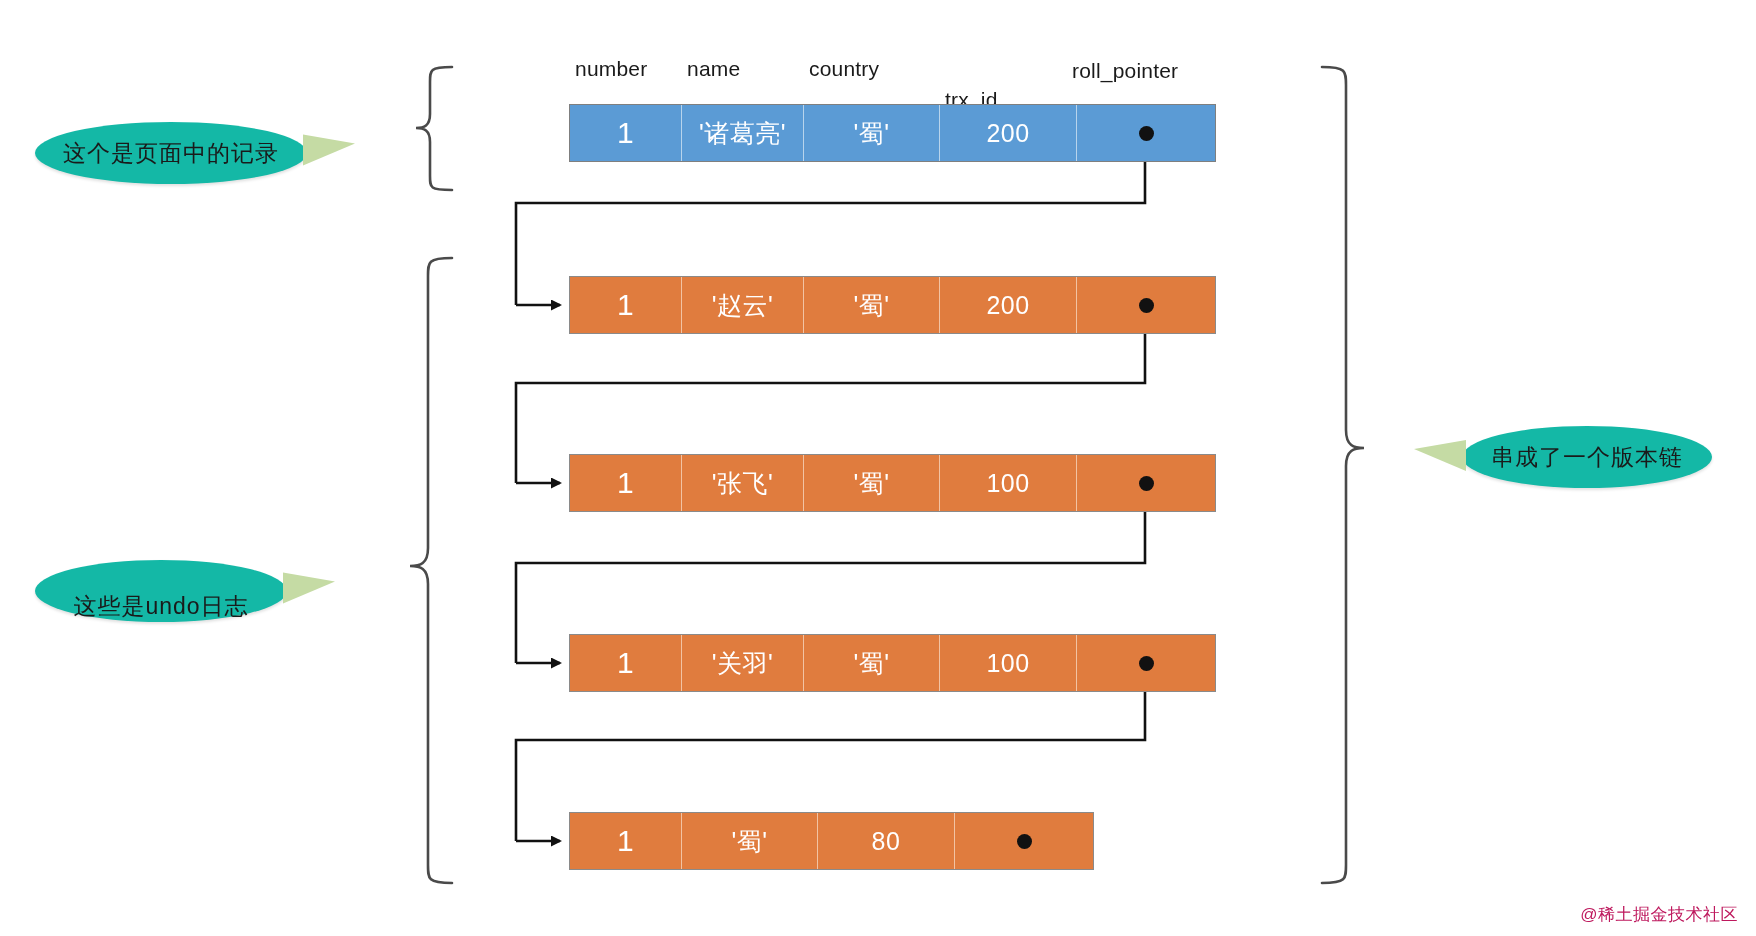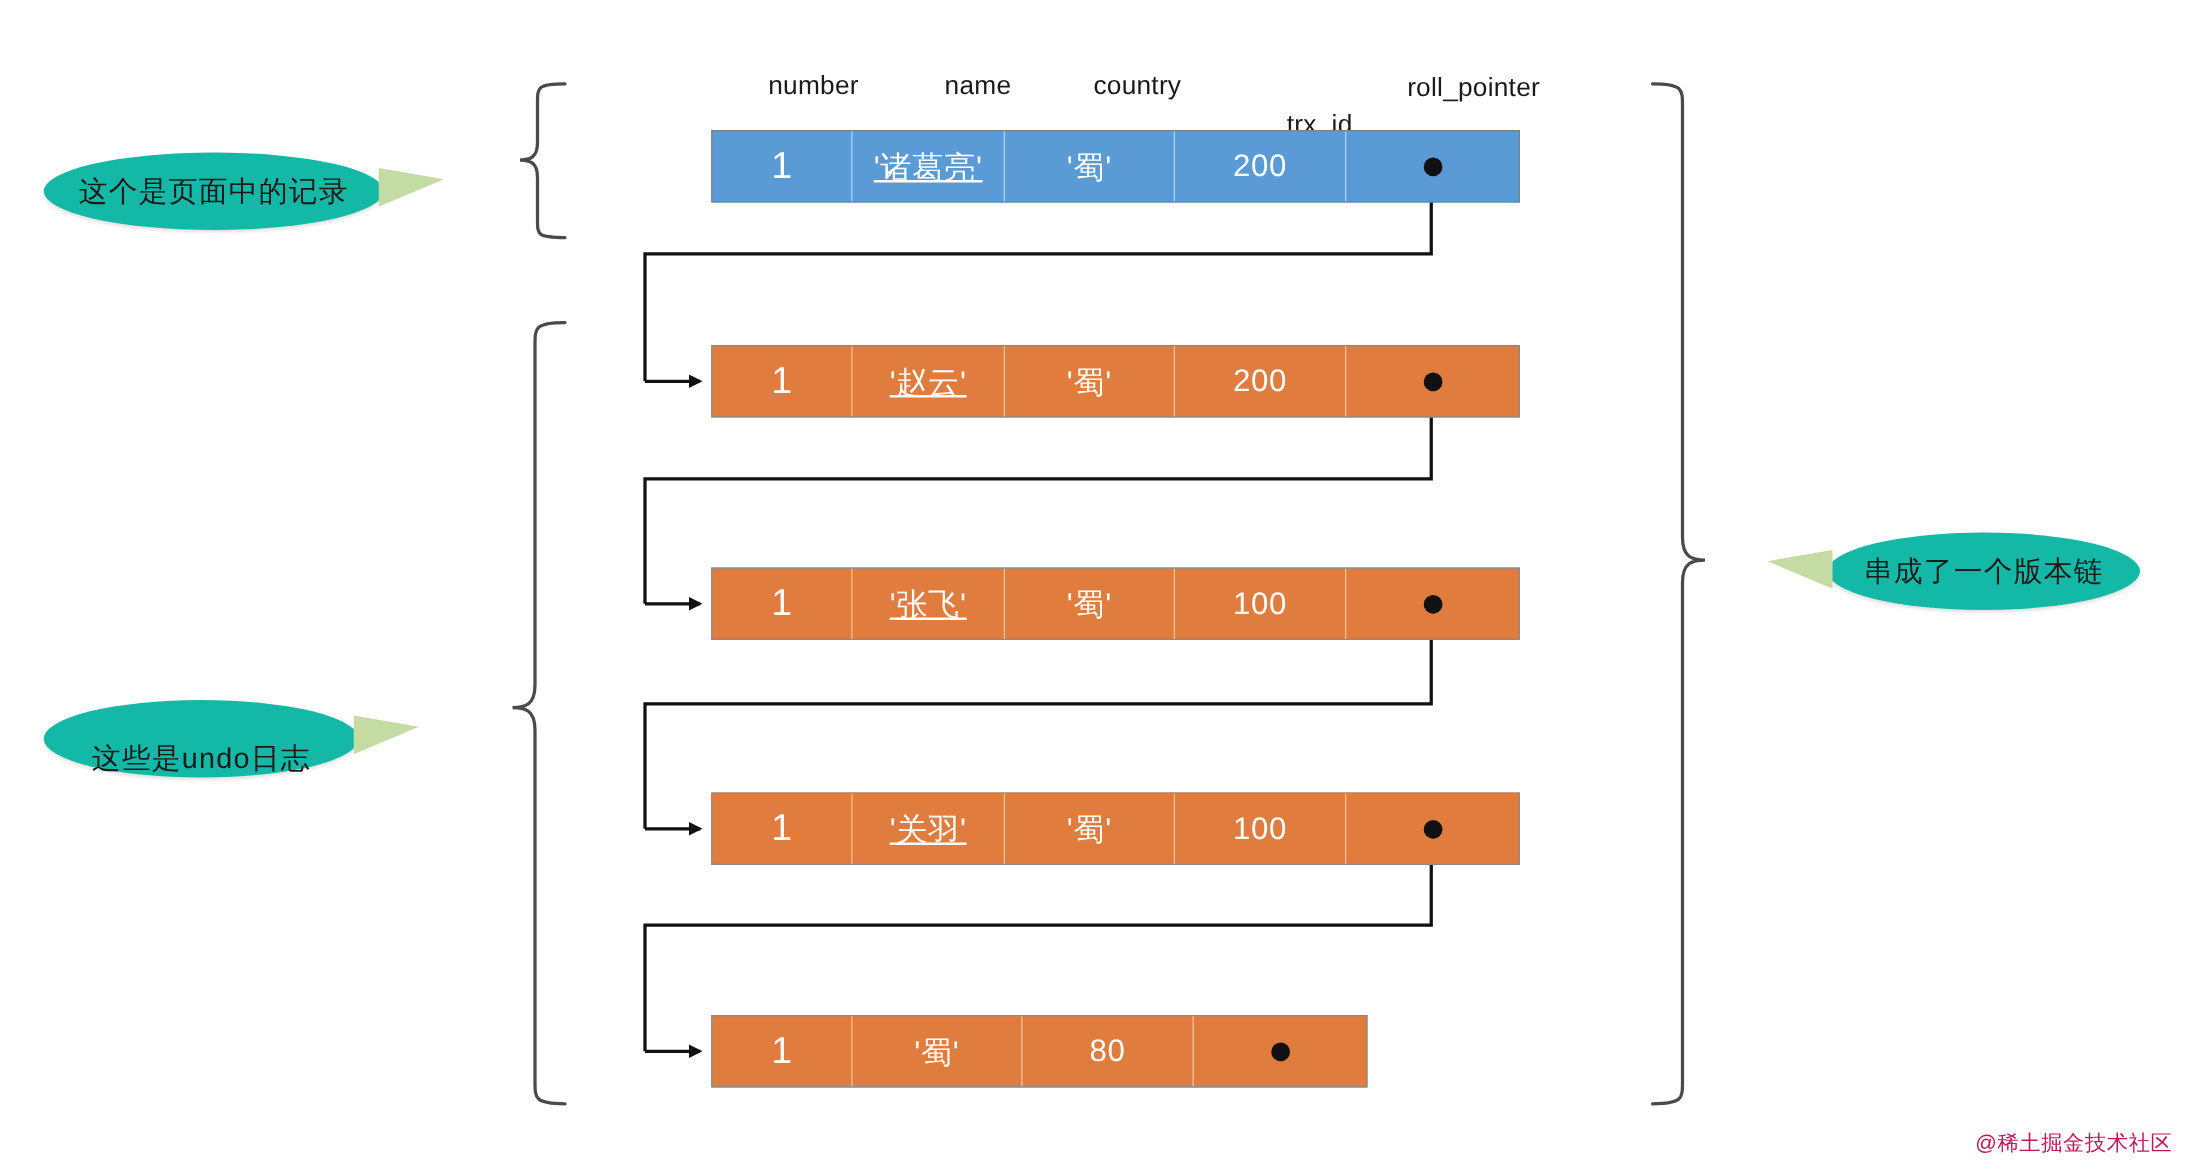--- a/index.html
+++ b/index.html
@@ -23,21 +23,21 @@
 
   
   .col-headers {
     position: absolute;
     left: 575px; top: 57px;
     width: 650px; height: 32px;
   }
   .col-headers .col {
     position: absolute;
     top: 0;
-    text-align: right;
+    text-align: left;
     font-size: 21px;
     color: #1a1a1a;
     white-space: nowrap;
     letter-spacing: .2px;
   }
 
   
   .rec-row {
     position: absolute;
     display: flex;
@@ -52,21 +52,21 @@
     justify-content: center;
     height: 100%;
     color: #ffffff;
     font-size: 25px;
     letter-spacing: .5px;
     border-right: 1px solid rgba(255,255,255,.85);
     position: relative;
   }
   .rec-row .cell:last-child { border-right: none; }
   .rec-row .cell.c-number  { width: 112px; font-size: 30px; font-weight: 300; }
-  .rec-row .cell.c-name    { width: 122px; text-decoration: underline; }
+  .rec-row .cell.c-name    { width: 122px; }
   .rec-row .cell.c-country { width: 136px; }
   .rec-row .cell.c-trx     { width: 137px; }
   .rec-row .cell.c-ptr     { width: 138px; }
 
   .rec-row.blue   { background: #5b9bd5; border-color: #7f7f7f; }
   .rec-row.blue .cell { border-right-color: #b8d4ec; }
   .rec-row.orange { background: #e07c3e; border-color: #8a8a8a; }
   .rec-row.orange .cell { border-right-color: #f2c3a3; }
 
   .dot {

